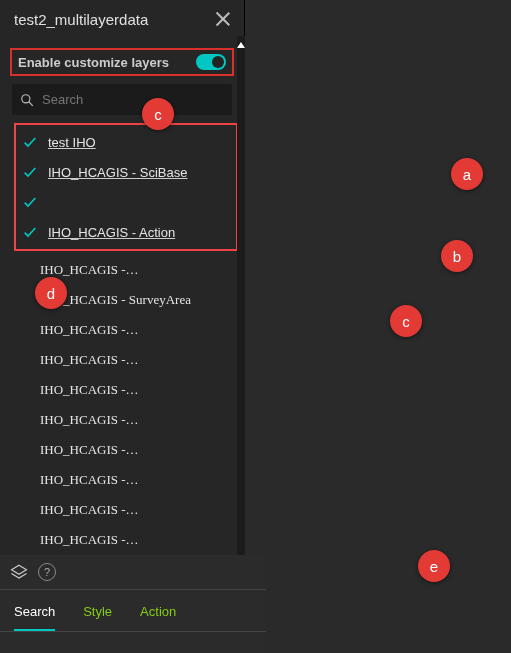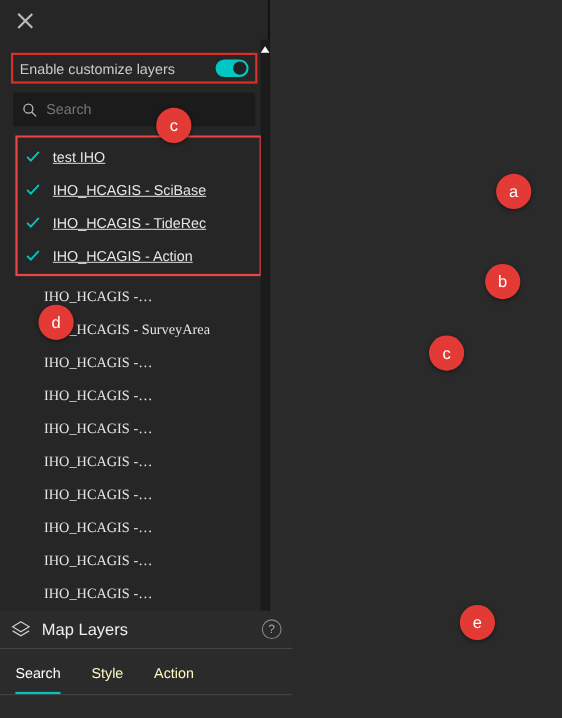--- a/index.html
+++ b/index.html
@@ -33,20 +33,21 @@
     content: ''; position: absolute; left: 8px; top: 0;
     width: 1.5px; height: 18px; background: #bbb;
   }
   .close-x::before { transform: rotate(45deg); }
   .close-x::after  { transform: rotate(-45deg); }
 
   .row-toggle {
     display: flex; align-items: center; justify-content: space-between;
     margin: 10px 10px 8px 10px; padding: 4px 6px;
     border: 2px solid #d9302b;
+    font-weight: bold;
   }
   .toggle {
     width: 30px; height: 16px; border-radius: 8px;
     background: #00c7c2; position: relative;
   }
   .toggle::after {
     content: ''; position: absolute; right: 2px; top: 2px;
     width: 12px; height: 12px; border-radius: 50%; background: #222;
   }
 
@@ -91,38 +92,39 @@
     border-bottom: 1px solid #444;
   }
   .layers-icon { width: 18px; height: 18px; margin-right: 10px; fill: none; stroke: #ccc; stroke-width: 1.5; }
   .rp-title { flex: 1; color: #eee; font-size: 15px; }
   .help-icon {
     width: 18px; height: 18px; border: 1px solid #888; border-radius: 50%;
     color: #aaa; font-size: 11px; display: flex; align-items: center; justify-content: center;
   }
 
   .tabbar { display: flex; padding: 14px 14px 0 14px; gap: 28px; border-bottom: 1px solid #444; }
-  .tab { padding-bottom: 10px; color: #fef9c3; cursor: pointer; }
+  .tab { padding-bottom: 10px; color: #84cc16; cursor: pointer; }
   .tab.active { color: #fff; border-bottom: 2px solid #00c7c2; }
 
   .section-label { color: #ddd; padding: 18px 18px 8px 18px; }
 
   .left-panel { position: relative; }
   .body-wrap { position: relative; width: 511px; height: 653px; }
   .scrollbar { position: absolute; right: 0; top: 36px; bottom: 0; width: 8px; background: #1b1b1b; }
   .scrollbar-thumb { position: absolute; top: 6px; right: 0; width: 8px; height: 8px; }
   .scroll-tri { width: 0; height: 0; border-left: 4px solid transparent; border-right: 4px solid transparent; border-bottom: 6px solid #fff; margin: 0 auto; }
   .left-panel .scrollbar { right: -1px; }
 </style>
 </head>
 <body>
 <div class="body-wrap">
 
 <div class="left-panel">
   <div class="lp-header">
+    <span>test2_multilayerdata</span>
     <span class="close-x"></span>
   </div>
 
   <div class="row-toggle">
     <span>Enable customize layers</span>
     <span class="toggle"></span>
   </div>
 
   <div class="search-wrap">
     <svg class="search-icon-svg" viewBox="0 0 24 24">
@@ -143,21 +145,20 @@
       <div class="layer-item">
             <svg class="check" viewBox="0 0 24 24">
               <polyline points="4 13 9 18 20 6"></polyline>
             </svg>
             <span>IHO_HCAGIS - SciBase</span>
           </div>
       <div class="layer-item">
             <svg class="check" viewBox="0 0 24 24">
               <polyline points="4 13 9 18 20 6"></polyline>
             </svg>
-            <span>IHO_HCAGIS - TideRec</span>
           </div>
       <div class="layer-item">
             <svg class="check" viewBox="0 0 24 24">
               <polyline points="4 13 9 18 20 6"></polyline>
             </svg>
             <span>IHO_HCAGIS - Action</span>
           </div>
     </div>
     <div class="layer-item indent">
           <span>IHO_HCAGIS -…</span>
@@ -196,21 +197,20 @@
         </div>
       </div>
 </div>
 
 <div class="right-panel">
   <div class="rp-header">
     <svg class="layers-icon" viewBox="0 0 24 24">
           <polygon points="12 3 22 9 12 15 2 9 12 3"></polygon>
           <polyline points="2 14 12 20 22 14"></polyline>
         </svg>
-    <span class="rp-title">Map Layers</span>
     <span class="help-icon">?</span>
   </div>
 
   <div class="tabbar">
     <div class="tab active">Search</div>
     <div class="tab">Style</div>
     <div class="tab">Action</div>
   </div>
 
   <div class="section-label">Source</div>

